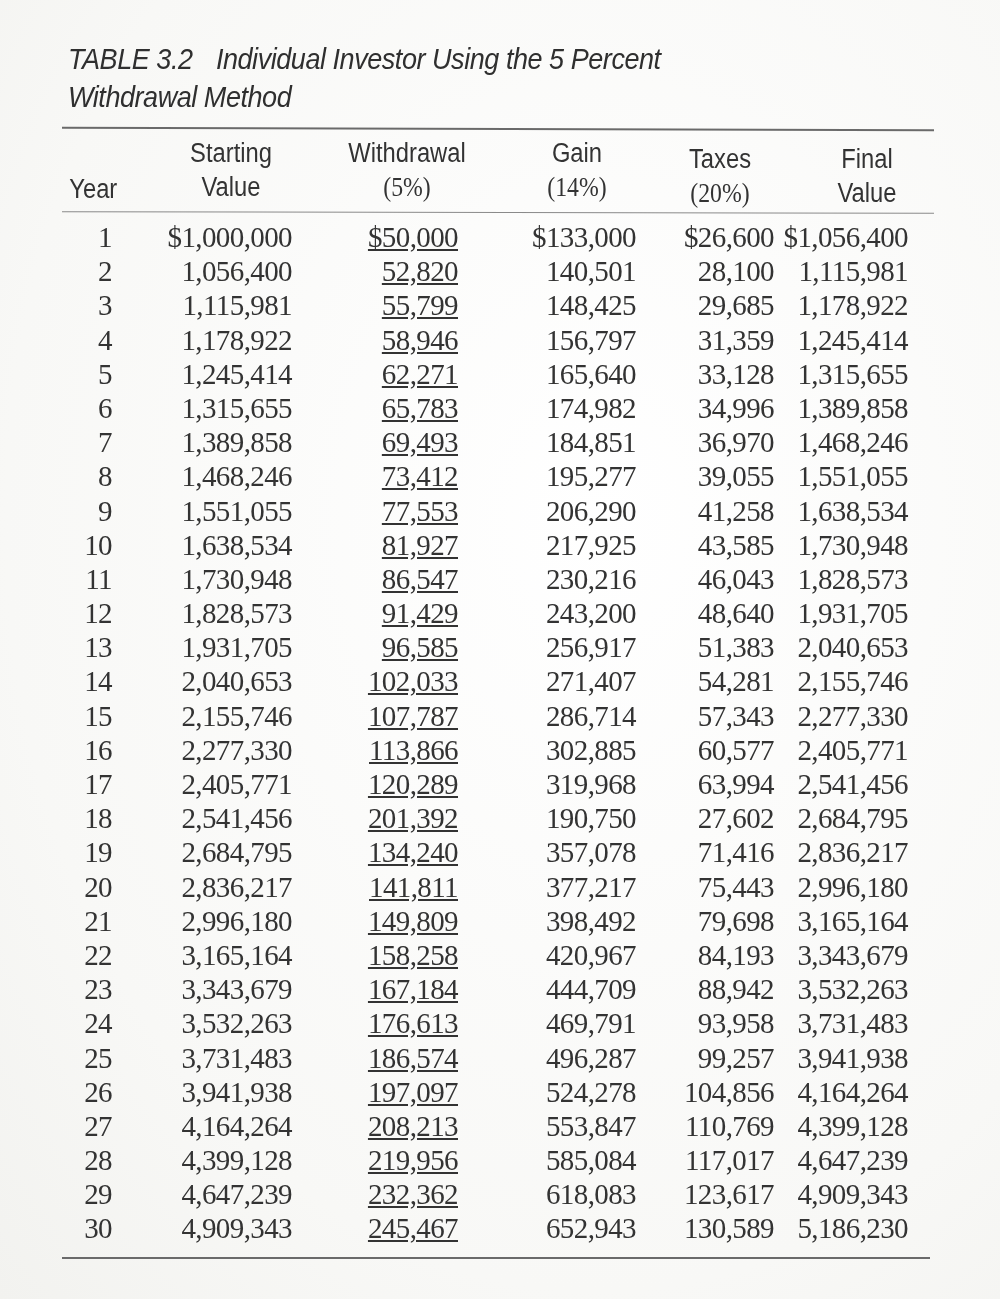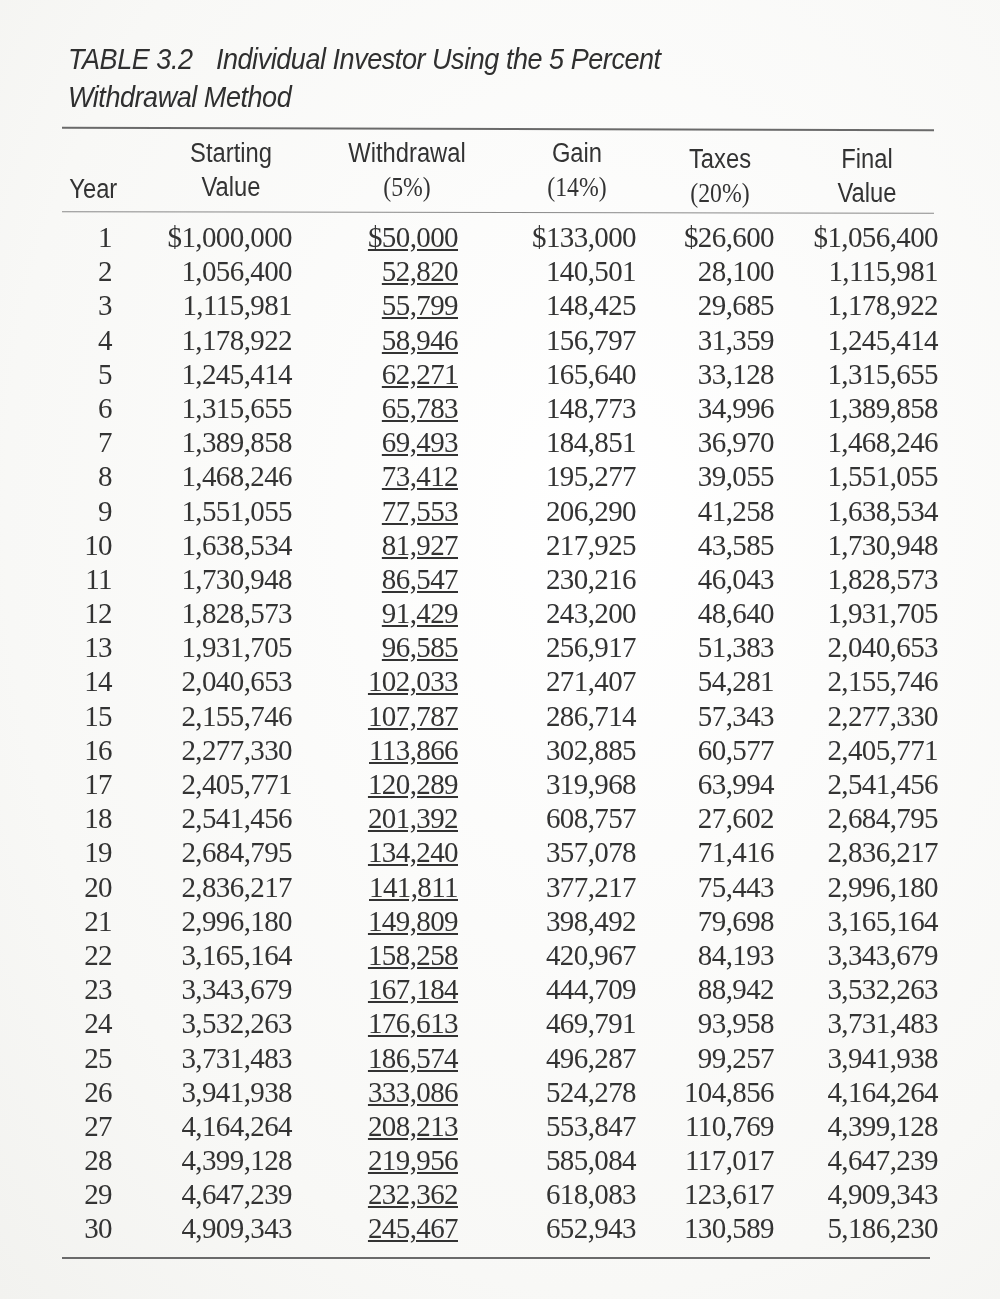--- a/index.html
+++ b/index.html
@@ -64,21 +64,21 @@
   .cell {
     position: absolute; top: 0; line-height: 34px; white-space: nowrap;
     text-align: right;
     letter-spacing: -0.6px;
   }
   .c-year { left: 0; width: 52px; }
   .c-start { left: 90px; width: 142px; }
   .c-withd { left: 290px; width: 108px; text-decoration: underline; }
   .c-gain { left: 460px; width: 116px; }
   .c-tax { left: 604px; width: 110px; }
-  .c-final { left: 732px; width: 146px; }
+  .c-final { left: 702px; width: 146px; }
 </style>
 </head>
 <body>
 
 <div class="page">
 
   <div class="caption">
     <div>
       <span class="label">TABLE 3.2</span><span>Individual Investor Using the 5 Percent</span>
     </div>
@@ -153,21 +153,21 @@
         <div class="cell c-start">1,245,414</div>
         <div class="cell c-withd">62,271</div>
         <div class="cell c-gain">165,640</div>
         <div class="cell c-tax">33,128</div>
         <div class="cell c-final">1,315,655</div>
       </div>
       <div class="row">
         <div class="cell c-year">6</div>
         <div class="cell c-start">1,315,655</div>
         <div class="cell c-withd">65,783</div>
-        <div class="cell c-gain">148,773</div>
+        <div class="cell c-gain">174,982</div>
         <div class="cell c-tax">34,996</div>
         <div class="cell c-final">1,389,858</div>
       </div>
       <div class="row">
         <div class="cell c-year">7</div>
         <div class="cell c-start">1,389,858</div>
         <div class="cell c-withd">69,493</div>
         <div class="cell c-gain">184,851</div>
         <div class="cell c-tax">36,970</div>
         <div class="cell c-final">1,468,246</div>
@@ -249,21 +249,21 @@
         <div class="cell c-start">2,405,771</div>
         <div class="cell c-withd">120,289</div>
         <div class="cell c-gain">319,968</div>
         <div class="cell c-tax">63,994</div>
         <div class="cell c-final">2,541,456</div>
       </div>
       <div class="row">
         <div class="cell c-year">18</div>
         <div class="cell c-start">2,541,456</div>
         <div class="cell c-withd">201,392</div>
-        <div class="cell c-gain">608,757</div>
+        <div class="cell c-gain">190,750</div>
         <div class="cell c-tax">27,602</div>
         <div class="cell c-final">2,684,795</div>
       </div>
       <div class="row">
         <div class="cell c-year">19</div>
         <div class="cell c-start">2,684,795</div>
         <div class="cell c-withd">134,240</div>
         <div class="cell c-gain">357,078</div>
         <div class="cell c-tax">71,416</div>
         <div class="cell c-final">2,836,217</div>
@@ -312,21 +312,21 @@
         <div class="cell c-year">25</div>
         <div class="cell c-start">3,731,483</div>
         <div class="cell c-withd">186,574</div>
         <div class="cell c-gain">496,287</div>
         <div class="cell c-tax">99,257</div>
         <div class="cell c-final">3,941,938</div>
       </div>
       <div class="row">
         <div class="cell c-year">26</div>
         <div class="cell c-start">3,941,938</div>
-        <div class="cell c-withd">333,086</div>
+        <div class="cell c-withd">197,097</div>
         <div class="cell c-gain">524,278</div>
         <div class="cell c-tax">104,856</div>
         <div class="cell c-final">4,164,264</div>
       </div>
       <div class="row">
         <div class="cell c-year">27</div>
         <div class="cell c-start">4,164,264</div>
         <div class="cell c-withd">208,213</div>
         <div class="cell c-gain">553,847</div>
         <div class="cell c-tax">110,769</div>

